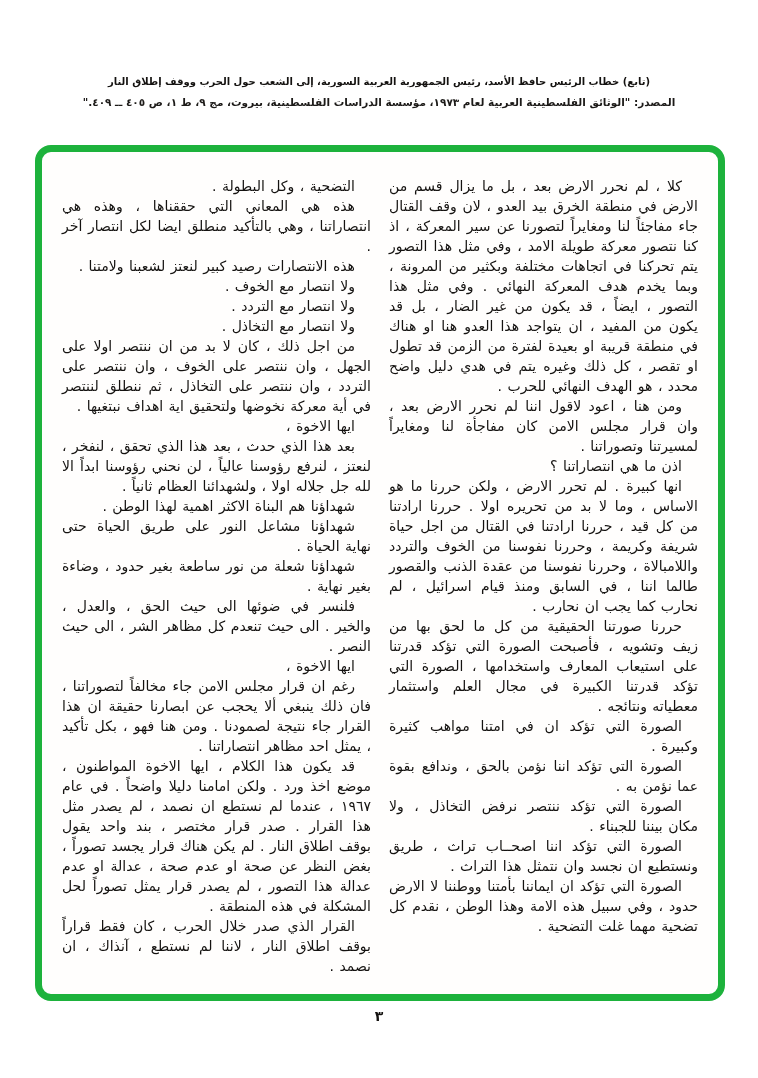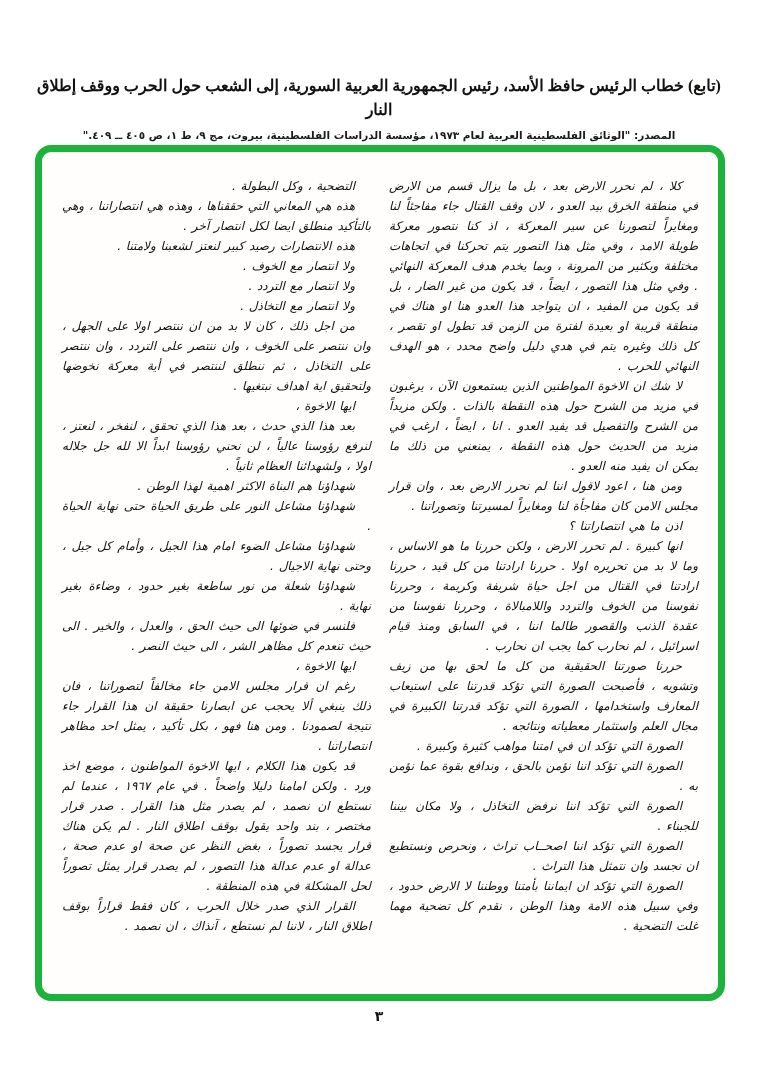--- a/index.html
+++ b/index.html
@@ -12,25 +12,24 @@
     direction: rtl;
   }
   .page { width: 758px; height: 1078px; position: relative; }
 
   .doc-header {
     position: absolute;
     top: 74px; left: 30px; right: 30px;
     text-align: center;
   }
   .doc-title {
-    font-size: 16px;
+    font-size: 10px;
     font-weight: bold;
     line-height: 1.5;
     letter-spacing: 0;
-    font-family: Liberation Serif, serif;
   }
   .doc-source {
     margin-top: 7px;
     font-size: 10.5px;
     font-weight: bold;
     color: #1c1a18;
   }
 
   .green-frame {
     position: absolute;
@@ -45,25 +44,24 @@
     position: absolute;
     inset: 0;
     padding: 24px 20px 18px 20px;
     display: flex;
     flex-direction: row; 
     gap: 18px;
     overflow: hidden;
   }
   .text-col {
     flex: 1 1 0;
-    font-size: 12px;
+    font-size: 14px;
     line-height: 20px;
     text-align: justify;
     text-justify: inter-word;
-    font-style: italic;
   }
   .text-col p.para {
     text-indent: 16px;
     word-spacing: 1px;
   }
 
   .page-number {
     position: absolute;
     left: 0; right: 0;
     top: 1008px;
@@ -79,44 +77,42 @@
 
   <div class="doc-header">
     <div class="doc-title">(تابع) خطاب الرئيس حافظ الأسد، رئيس الجمهورية العربية السورية، إلى الشعب حول الحرب ووقف إطلاق النار</div>
     <div class="doc-source">المصدر: "الوثائق الفلسطينية العربية لعام ١٩٧٣، مؤسسة الدراسات الفلسطينية، بيروت، مج ٩، ط ١، ص ٤٠٥ ــ ٤٠٩."</div>
   </div>
 
   <div class="green-frame" id="green-frame" style="border-color: rgb(29, 178, 60);">
     <div class="columns">
       <div class="text-col">
           <p class="para">كلا ، لم نحرر الارض بعد ، بل ما يزال قسم من الارض في منطقة الخرق بيد العدو ، لان وقف القتال جاء مفاجئاً لنا ومغايراً لتصورنا عن سير المعركة ، اذ كنا نتصور معركة طويلة الامد ، وفي مثل هذا التصور يتم تحركنا في اتجاهات مختلفة وبكثير من المرونة ، وبما يخدم هدف المعركة النهائي . وفي مثل هذا التصور ، ايضاً ، قد يكون من غير الضار ، بل قد يكون من المفيد ، ان يتواجد هذا العدو هنا او هناك في منطقة قريبة او بعيدة لفترة من الزمن قد تطول او تقصر ، كل ذلك وغيره يتم في هدي دليل واضح محدد ، هو الهدف النهائي للحرب .</p>
-          <p class="para">لا شك ان الاخوة المواطنين الذين يستمعون الآن ، يرغبون في مزيد من الشرح حول هذه النقطة بالذات . ولكن مزيداً من الشرح والتفصيل قد يفيد العدو . انا ، ايضاً ، ارغب في مزيد من الحديث حول هذه النقطة ، يمنعني من ذلك ما يمكن ان يفيد منه العدو .</p>
           <p class="para">ومن هنا ، اعود لاقول اننا لم نحرر الارض بعد ، وان قرار مجلس الامن كان مفاجأة لنا ومغايراً لمسيرتنا وتصوراتنا .</p>
           <p class="para">اذن ما هي انتصاراتنا ؟</p>
           <p class="para">انها كبيرة . لم تحرر الارض ، ولكن حررنا ما هو الاساس ، وما لا بد من تحريره اولا . حررنا ارادتنا من كل قيد ، حررنا ارادتنا في القتال من اجل حياة شريفة وكريمة ، وحررنا نفوسنا من الخوف والتردد واللامبالاة ، وحررنا نفوسنا من عقدة الذنب والقصور طالما اننا ، في السابق ومنذ قيام اسرائيل ، لم نحارب كما يجب ان نحارب .</p>
           <p class="para">حررنا صورتنا الحقيقية من كل ما لحق بها من زيف وتشويه ، فأصبحت الصورة التي تؤكد قدرتنا على استيعاب المعارف واستخدامها ، الصورة التي تؤكد قدرتنا الكبيرة في مجال العلم واستثمار معطياته ونتائجه .</p>
           <p class="para">الصورة التي تؤكد ان في امتنا مواهب كثيرة وكبيرة .</p>
           <p class="para">الصورة التي تؤكد اننا نؤمن بالحق ، وندافع بقوة عما نؤمن به .</p>
-          <p class="para">الصورة التي تؤكد اننا نرفض التخاذل ، ولا مكان بيننا للجبناء .</p>
-          <p class="para">الصورة التي تؤكد اننا اصحــاب تراث ، ونحرص ونستطيع ان نجسد وان نتمثل هذا التراث .</p>
+          <p class="para">الصورة التي تؤكد ننتصر نرفض التخاذل ، ولا مكان بيننا للجبناء .</p>
+          <p class="para">الصورة التي تؤكد اننا اصحــاب تراث ، طريق ونستطيع ان نجسد وان نتمثل هذا التراث .</p>
           <p class="para">الصورة التي تؤكد ان ايماننا بأمتنا ووطننا لا الارض حدود ، وفي سبيل هذه الامة وهذا الوطن ، نقدم كل تضحية مهما غلت التضحية .</p>
         </div>
       <div class="text-col">
           <p class="para">التضحية ، وكل البطولة .</p>
           <p class="para">هذه هي المعاني التي حققناها ، وهذه هي انتصاراتنا ، وهي بالتأكيد منطلق ايضا لكل انتصار آخر .</p>
           <p class="para">هذه الانتصارات رصيد كبير لنعتز لشعبنا ولامتنا .</p>
           <p class="para">ولا انتصار مع الخوف .</p>
           <p class="para">ولا انتصار مع التردد .</p>
           <p class="para">ولا انتصار مع التخاذل .</p>
           <p class="para">من اجل ذلك ، كان لا بد من ان ننتصر اولا على الجهل ، وان ننتصر على الخوف ، وان ننتصر على التردد ، وان ننتصر على التخاذل ، ثم ننطلق لننتصر في أية معركة نخوضها ولتحقيق اية اهداف نبتغيها .</p>
           <p class="para">ايها الاخوة ،</p>
           <p class="para">بعد هذا الذي حدث ، بعد هذا الذي تحقق ، لنفخر ، لنعتز ، لنرفع رؤوسنا عالياً ، لن نحني رؤوسنا ابداً الا لله جل جلاله اولا ، ولشهدائنا العظام ثانياً .</p>
           <p class="para">شهداؤنا هم البناة الاكثر اهمية لهذا الوطن .</p>
           <p class="para">شهداؤنا مشاعل النور على طريق الحياة حتى نهاية الحياة .</p>
-          <p class="para">شهداؤنا مشاعل الضوء امام هذا الجيل ، وأمام كل جيل ، وحتى نهاية الاجيال .</p>
           <p class="para">شهداؤنا شعلة من نور ساطعة بغير حدود ، وضاءة بغير نهاية .</p>
           <p class="para">فلنسر في ضوئها الى حيث الحق ، والعدل ، والخير . الى حيث تنعدم كل مظاهر الشر ، الى حيث النصر .</p>
           <p class="para">ايها الاخوة ،</p>
           <p class="para">رغم ان قرار مجلس الامن جاء مخالفاً لتصوراتنا ، فان ذلك ينبغي ألا يحجب عن ابصارنا حقيقة ان هذا القرار جاء نتيجة لصمودنا . ومن هنا فهو ، بكل تأكيد ، يمثل احد مظاهر انتصاراتنا .</p>
           <p class="para">قد يكون هذا الكلام ، ايها الاخوة المواطنون ، موضع اخذ ورد . ولكن امامنا دليلا واضحاً . في عام ١٩٦٧ ، عندما لم نستطع ان نصمد ، لم يصدر مثل هذا القرار . صدر قرار مختصر ، بند واحد يقول بوقف اطلاق النار . لم يكن هناك قرار يجسد تصوراً ، بغض النظر عن صحة او عدم صحة ، عدالة او عدم عدالة هذا التصور ، لم يصدر قرار يمثل تصوراً لحل المشكلة في هذه المنطقة .</p>
           <p class="para">القرار الذي صدر خلال الحرب ، كان فقط قراراً بوقف اطلاق النار ، لاننا لم نستطع ، آنذاك ، ان نصمد .</p>
         </div>
     </div>
   </div>
 

